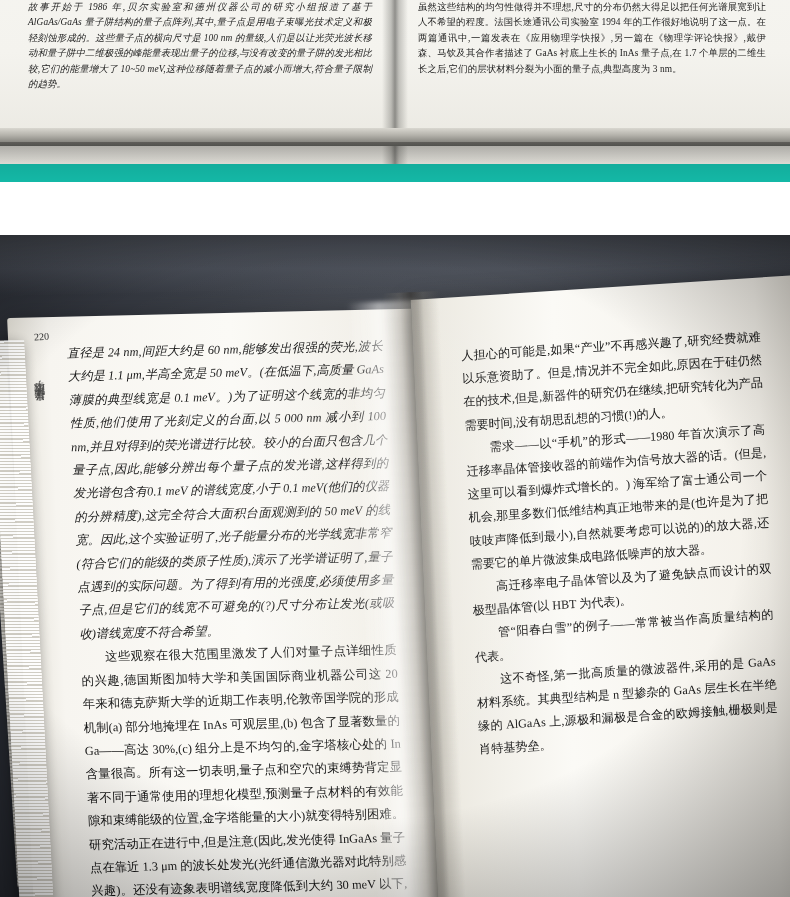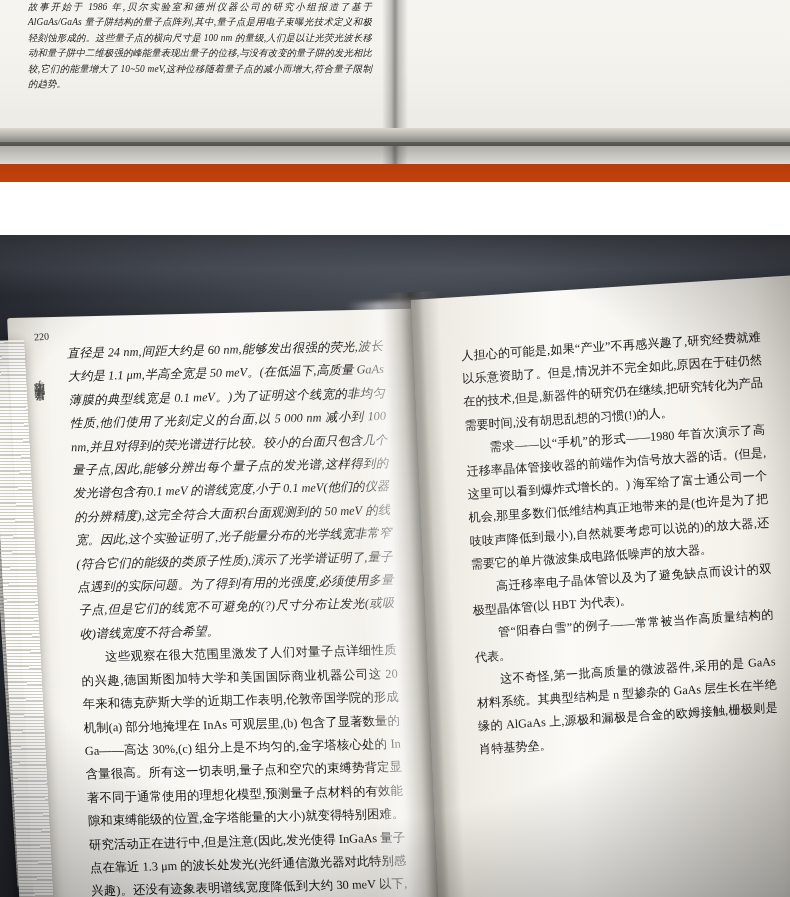--- a/index.html
+++ b/index.html
@@ -15,21 +15,21 @@
     position: relative;
   }
 
   
   .photo-top {
     position: absolute;
     left: 0;
     top: 0;
     width: 790px;
     height: 182px;
-    background: #c2410c;
+    background: #14b8a6;
     overflow: hidden;
   }
   .photo-top .book {
     position: absolute;
     left: 0;
     top: -116px;
     width: 790px;
     height: 280px;
     background: linear-gradient(to bottom, #f7f6f2 0%, #f4f3ee 60%, #e9e7e0 100%);
   }
@@ -247,20 +247,23 @@
   }
 </style>
 </head>
 <body>
 
 <div class="photo-top">
   <div class="book"></div>
   <div class="pagecol col-left">
     <p class="italic">故事开始于 1986 年,贝尔实验室和德州仪器公司的研究小组报道了基于 AlGaAs/GaAs 量子阱结构的量子点阵列,其中,量子点是用电子束曝光技术定义和极轻刻蚀形成的。这些量子点的横向尺寸是 100 nm 的量级,人们是以让光荧光波长移动和量子阱中二维极强的峰能量表现出量子的位移,与没有改变的量子阱的发光相比较,它们的能量增大了 10~50 meV,这种位移随着量子点的减小而增大,符合量子限制的趋势。</p>
   </div>
+  <div class="pagecol col-right">
+    <p>虽然这些结构的均匀性做得并不理想,尺寸的分布仍然大得足以把任何光谱展宽到让人不希望的程度。法国长途通讯公司实验室 1994 年的工作很好地说明了这一点。在两篇通讯中,一篇发表在《应用物理学快报》,另一篇在《物理学评论快报》,戴伊森、马钦及其合作者描述了 GaAs 衬底上生长的 InAs 量子点,在 1.7 个单层的二维生长之后,它们的层状材料分裂为小面的量子点,典型高度为 3 nm。</p>
+  </div>
   <div class="gutter"></div>
   <div class="edge-bottom"></div>
   <div class="shadow-band"></div>
 </div>
 
 <div class="white-gap"></div>
 
 <div class="photo-bottom">
   <div class="backdrop"></div>
   <div class="backdrop-top-edge"></div>

